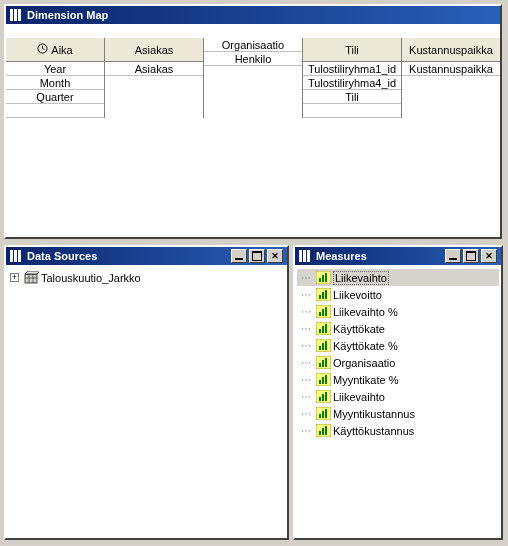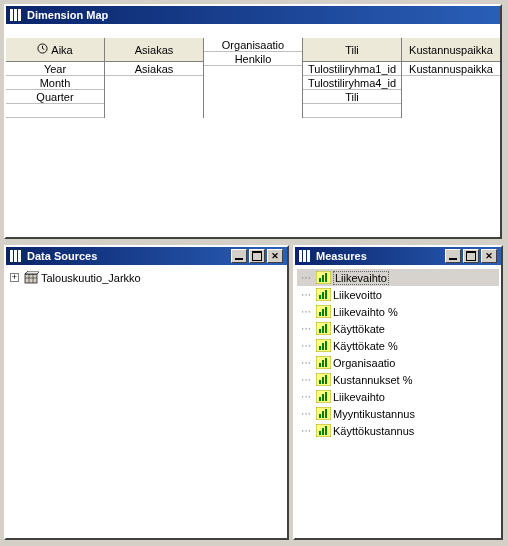--- a/index.html
+++ b/index.html
@@ -362,21 +362,21 @@
       <div class="tree-item">
         <span class="tree-line">⋯</span>
         <span class="meas-icon">
           <svg width="15" height="13" viewBox="0 0 15 13">
             <rect x="0" y="0" width="15" height="13" fill="#ffff80" stroke="#808000" stroke-width="0.7"></rect>
             <rect x="3" y="7" width="2" height="4" fill="#008000"></rect>
             <rect x="6" y="4" width="2" height="7" fill="#008000"></rect>
             <rect x="9" y="2" width="2" height="9" fill="#008000"></rect>
           </svg>
         </span>
-        <span class="label">Kustannukset %</span>
+        <span class="label">Myyntikate %</span>
       </div>
       <div class="tree-item">
         <span class="tree-line">⋯</span>
         <span class="meas-icon">
           <svg width="15" height="13" viewBox="0 0 15 13">
             <rect x="0" y="0" width="15" height="13" fill="#ffff80" stroke="#808000" stroke-width="0.7"></rect>
             <rect x="3" y="7" width="2" height="4" fill="#008000"></rect>
             <rect x="6" y="4" width="2" height="7" fill="#008000"></rect>
             <rect x="9" y="2" width="2" height="9" fill="#008000"></rect>
           </svg>

